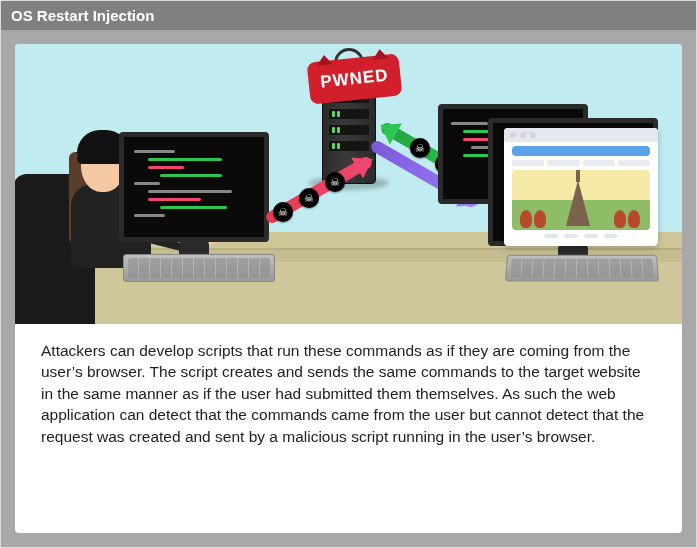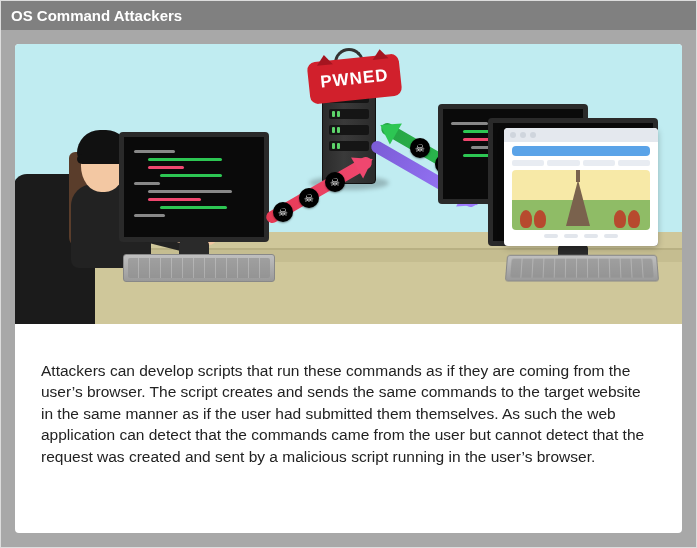--- a/index.html
+++ b/index.html
@@ -79,35 +79,35 @@
   .arr-red::after{ border-left:18px solid #ef476f; }
   .arr-green { width:120px; right:188px; top:106px; background:linear-gradient(90deg,#25a244,#2dc653); transform:rotate(30deg);}
   .arr-green::after{ border-left:18px solid #2dc653; right:auto; left:-2px; transform:scaleX(-1);}
   .arr-purple{ width:120px; right:198px; top:124px; background:linear-gradient(90deg,#7b5cd6,#9d7bff); transform:rotate(30deg);}
   .arr-purple::after{ border-left:18px solid #9d7bff; }
 
   .skull { position:absolute; width:20px; height:20px; background:#000; border-radius:50%; display:flex; align-items:center; justify-content:center; color:#fff; font-size:11px; box-shadow:0 1px 2px rgba(0,0,0,.4);}
   .skull::before{content:"\2620";}
 
   
-  .textblock { flex:1; padding:36px 26px 16px; font-size:15.5px; line-height:1.38; color:#222; }
+  .textblock { flex:1; padding:16px 26px 16px; font-size:15.5px; line-height:1.38; color:#222; }
 
   
   .footer { height:36px; background:#a8a8a8; display:flex; align-items:center; padding:0 10px; gap:10px;}
   .btn { background:#d9d9d9; color:#555; border-radius:18px; height:28px; padding:0 28px; font-size:15px; display:flex; align-items:center; justify-content:center; cursor:pointer; user-select:none;}
   .btn.primary { min-width:118px; }
   .spacer { flex:1; }
   .pagenum { color:#333; font-weight:700; font-size:15px; margin-right:14px;}
 </style>
 </head>
 <body>
 
 <div class="wrap">
   <div class="titlebar">
-    <span>OS Command Attackers</span>
+    <span>OS Restart Injection</span>
   </div>
 
   <div class="frame">
     <div class="panel">
 
       <div class="scene">
         <div class="floor"></div>
         <div class="desk"></div>
 
         <div class="chairback"></div>

